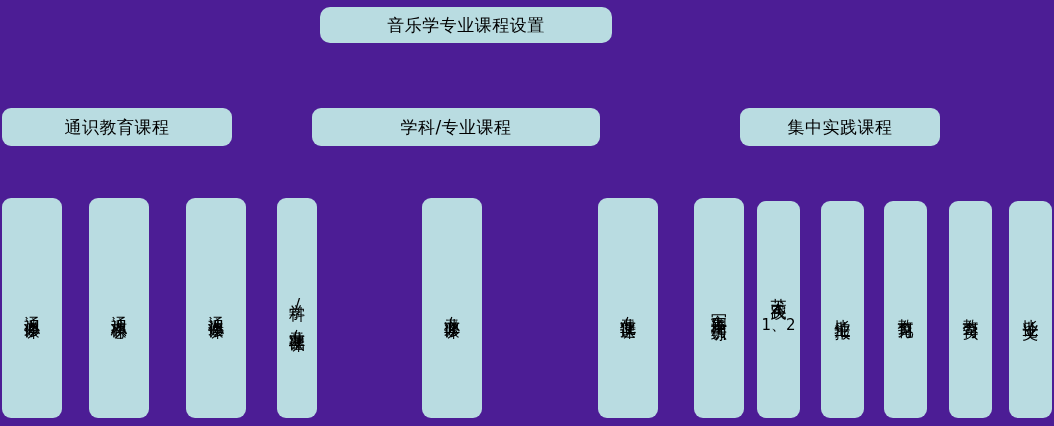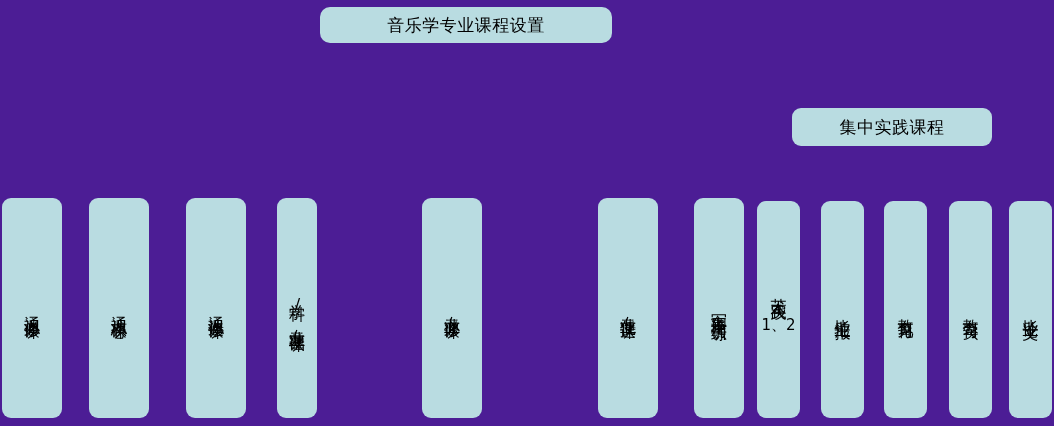--- a/index.html
+++ b/index.html
@@ -58,21 +58,27 @@
 </style>
 </head>
 <body>
 
 <div id="canvas">
 
   <div class="box horizontal title-box" style="left:320px; top:7px; width:292px; height:36px;">
     <span>音乐学专业课程设置</span>
   </div>
 
-  <div class="box horizontal" style="left:792px; top:108px; width:200px; height:38px;">
+  <div class="box horizontal" style="left:2px; top:108px; width:230px; height:38px;">
+    <span>通识教育课程</span>
+  </div>
+  <div class="box horizontal" style="left:312px; top:108px; width:288px; height:38px;">
+    <span>学科/专业课程</span>
+  </div>
+  <div class="box horizontal" style="left:740px; top:108px; width:200px; height:38px;">
     <span>集中实践课程</span>
   </div>
 
   <div class="box col" style="left:2px; top:198px; width:60px; height:220px;">
     <span class="vlabel">通识必修课</span>
   </div>
 
   <div class="box col" style="left:89px; top:198px; width:60px; height:220px;">
     <span class="vlabel">通识核心课</span>
   </div>

